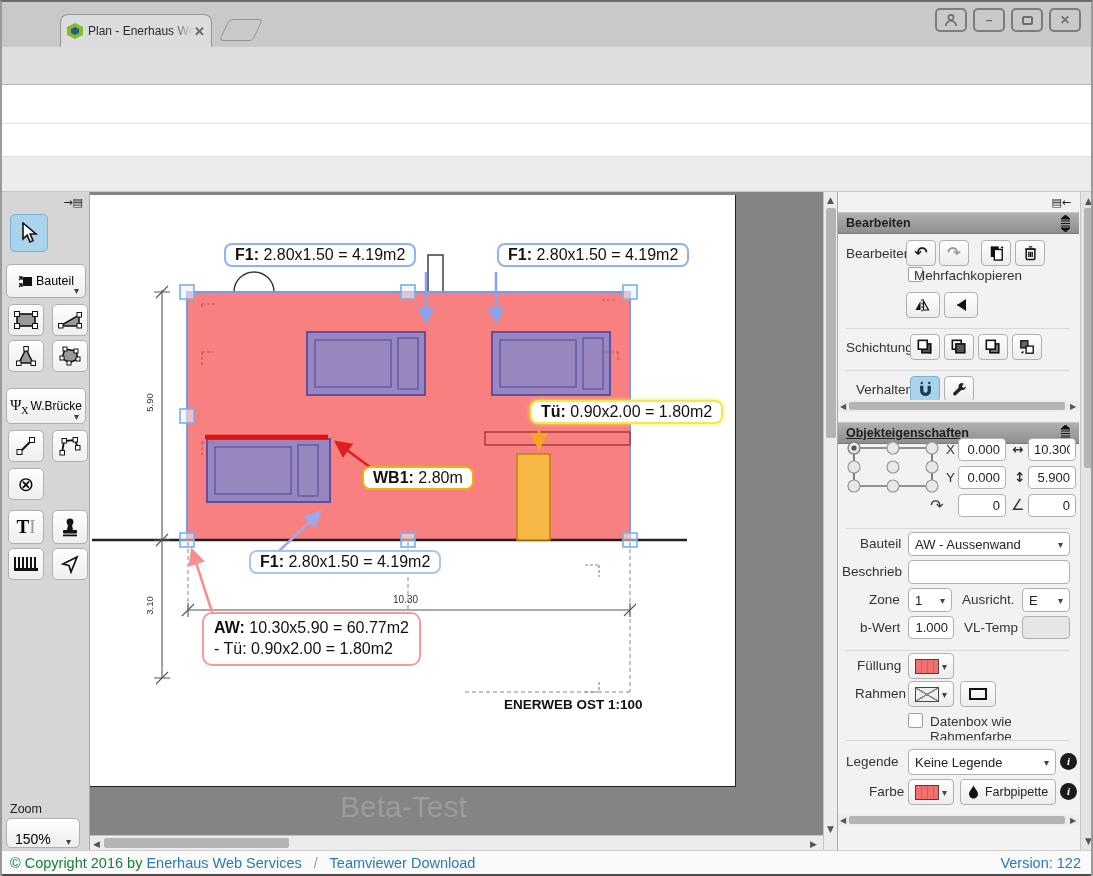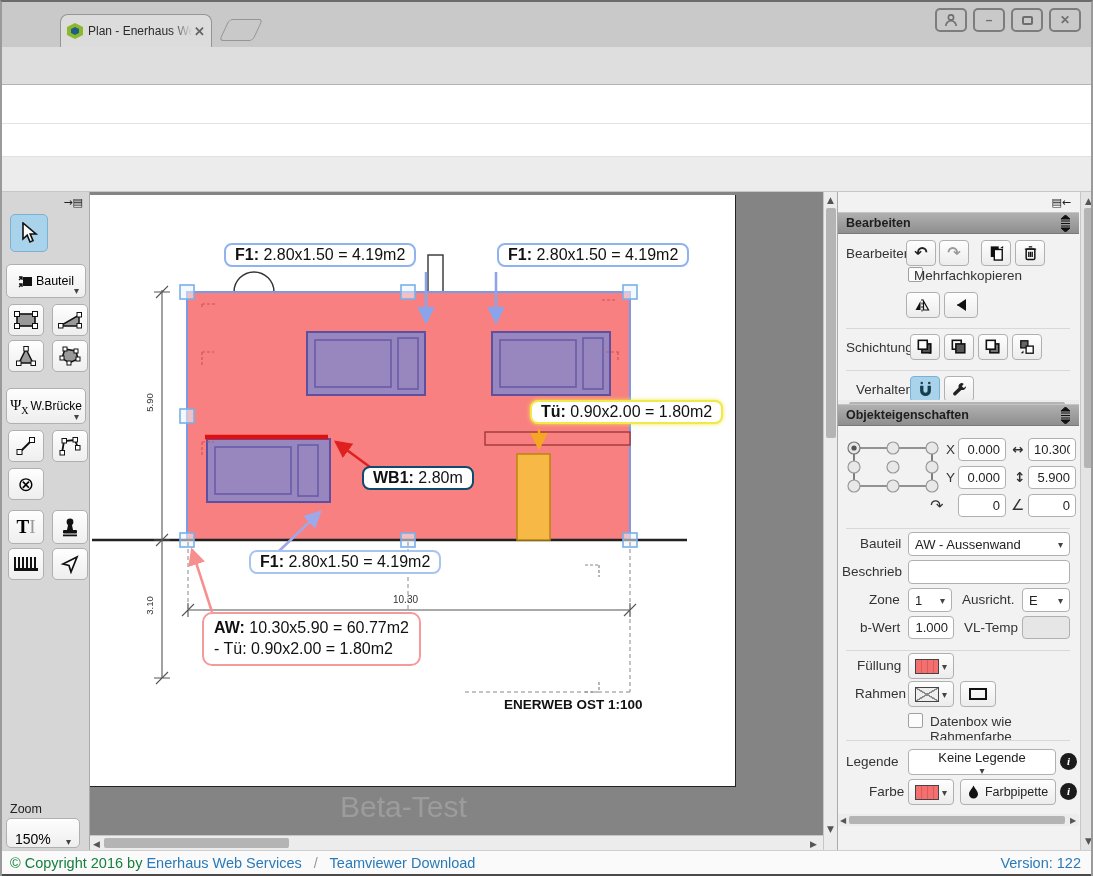--- a/index.html
+++ b/index.html
@@ -438,21 +438,21 @@
         <path d="M406 80 V130" stroke="#8aa4ec" stroke-width="2.5" marker-end="url(#ab)" fill="none"></path>
         <path d="M449 237 V256" stroke="#f5a623" stroke-width="2.5" marker-end="url(#ao)" fill="none"></path>
         <path d="M284 278 L246 250" stroke="#e02020" stroke-width="2.5" marker-end="url(#ar)" fill="none"></path>
         <path d="M167 380 L230 320" stroke="#9fa8e8" stroke-width="2.5" marker-end="url(#al)" fill="none"></path>
         <path d="M122 420 L102 358" stroke="#f78f8f" stroke-width="2.5" marker-end="url(#ap)" fill="none"></path>
       </svg>
 
       <div class="dlabel" style="left:134px;top:51px;border:2px solid #8fb3f0;"><b>F1:</b><span> 2.80x1.50 = 4.19m2</span></div>
       <div class="dlabel" style="left:407px;top:51px;border:2px solid #8fb3f0;"><b>F1:</b><span> 2.80x1.50 = 4.19m2</span></div>
       <div class="dlabel" style="left:440px;top:208px;border:2px solid #f1e84a;box-shadow:0 0 4px #f1e84a;"><b>Tü:</b><span> 0.90x2.00 = 1.80m2</span></div>
-      <div class="dlabel" style="left:272px;top:274px;border:2px solid #0c4a6e;"><b>WB1:</b><span> 2.80m</span></div>
+      <div class="dlabel" style="left:272px;top:274px;border:2px solid #eab308;"><b>WB1:</b><span> 2.80m</span></div>
       <div class="dlabel" style="left:159px;top:358px;border:2px solid #a8c4f0;"><b>F1:</b><span> 2.80x1.50 = 4.19m2</span></div>
       <div class="dlabel" style="left:112px;top:420px;border:2px solid #f59a9a;border-radius:10px;padding:4px 10px;line-height:1.3;">
         <div><b>AW:</b><span> 10.30x5.90 = 60.77m2</span></div>
         <div>- Tü: 0.90x2.00 = 1.80m2</div>
       </div>
 
       <span class="abs" style="left:50px;top:205px;font-size:9.5px;color:#333;transform:rotate(-90deg);">5.90</span>
       <span class="abs" style="left:50px;top:408px;font-size:9.5px;color:#333;transform:rotate(-90deg);">3.10</span>
       <span class="abs" style="left:303px;top:402px;font-size:10px;color:#333;">10.30</span>
       <span class="abs" style="left:414px;top:505px;font-size:13.5px;font-weight:bold;color:#111;">ENERWEB OST 1:100</span>
@@ -562,21 +562,21 @@
               <path d="M11 1 a4 4 0 0 0-4 5 L1.5 11.5 a1.8 1.8 0 0 0 2.5 2.5 L10 8.5 a4 4 0 0 0 5-4 l-2.5 2 -2-2 2-2.5z" fill="#222"></path>
             </svg>
         </div>
 
         <div class="sbar" style="left:0;top:208px;width:241px;height:12px;">
           <span class="sarrow" style="left:2px;top:2px;font-size:8px;">◀</span>
           <div class="sthumb" style="left:11px;top:2px;width:216px;height:8px;"></div>
           <span class="sarrow" style="left:232px;top:2px;font-size:8px;">▶</span>
         </div>
 
-        <div class="sechead" style="top:212px;">
+        <div class="sechead" style="top:230px;text-decoration:underline;">
           <span>Objekteigenschaften</span>
           <svg class="collico" width="15" height="17" viewBox="0 0 15 17">
               <path d="M7.5 0 L12 4 H3 Z M3 6 h9 M3 8.5 h9 M3 11 h9 M7.5 17 L3 13 h9 Z" fill="#111" stroke="#111" stroke-width="1"></path>
             </svg>
         </div>
 
         <svg class="abs" style="left:8px;top:248px;" width="94" height="54" viewBox="0 0 94 54">
           <path d="M8 8 H86 M8 46 H86 M8 8 V46 M86 8 V46" stroke="#333" stroke-width="1.2"></path>
           <g fill="#e8e8e8" stroke="#999" stroke-width="1.2">
             <circle cx="47" cy="8" r="6"></circle>
@@ -642,21 +642,21 @@
         </div>
         <div class="rbtn" style="left:122px;top:489px;width:36px;">
           <span style="display:inline-block;width:18px;height:12px;border:2px solid #111;"></span>
         </div>
         <div class="chk" style="left:70px;top:521px;"></div>
         <span class="rlabel" style="left:92px;top:522px;">Datenbox wie Rahmenfarbe</span>
 
         <div class="divid" style="top:548px;"></div>
 
         <span class="rlabel" style="left:8px;top:562px;">Legende</span>
-        <div class="rselect" style="left:70px;top:557px;width:148px;height:26px;flex-direction:column;">
+        <div class="rselect" style="left:70px;top:557px;width:148px;height:26px;">
           <span>Keine Legende</span>
           <span class="caret">▾</span>
         </div>
         <span class="infoic" style="left:222px;top:561px;">i</span>
         <span class="rlabel" style="left:31px;top:592px;">Farbe</span>
         <div class="rbtn" style="left:70px;top:587px;width:46px;height:26px;gap:3px;">
           <span class="swatch-red" style="width:24px;height:15px;"></span>
           <span class="caret">▾</span>
         </div>
         <div class="rbtn" style="left:122px;top:587px;width:96px;height:26px;gap:6px;">

